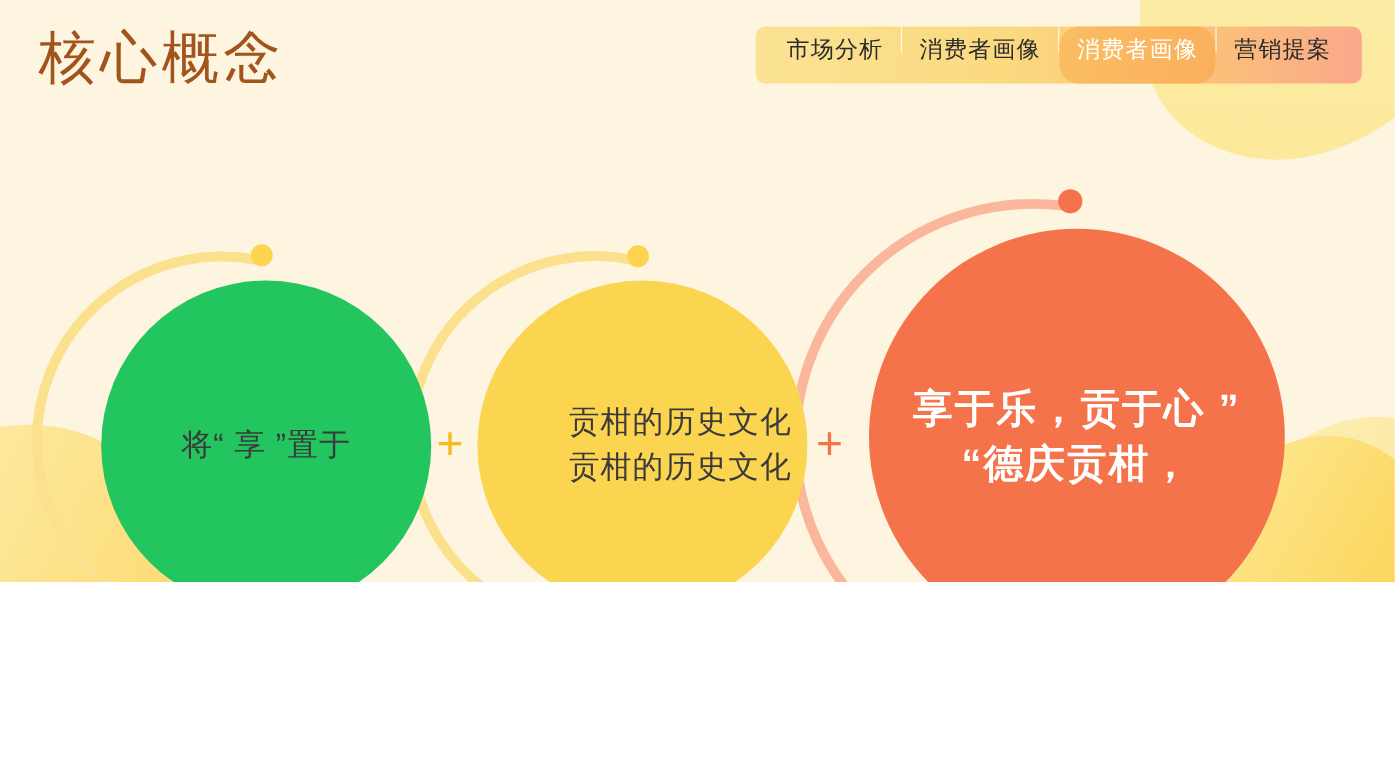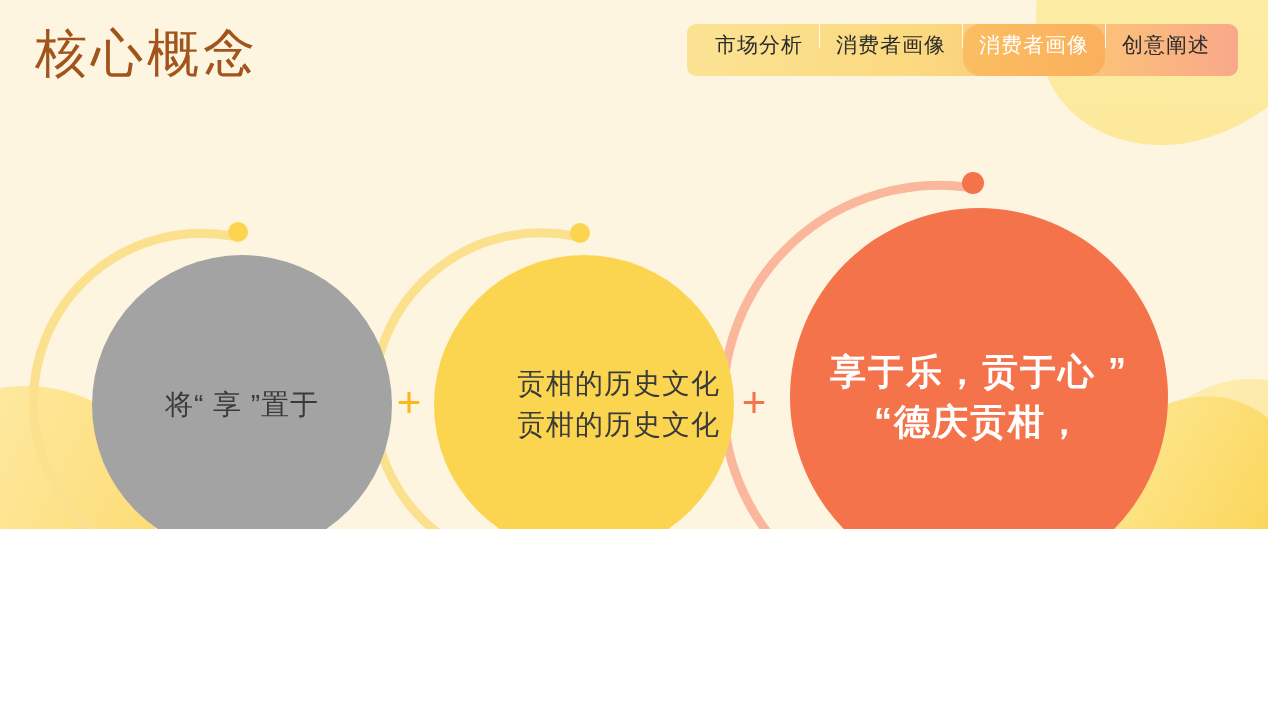--- a/index.html
+++ b/index.html
@@ -138,21 +138,21 @@
   .circle {
     position: absolute;
     border-radius: 50%;
     display: flex;
     align-items: center;
     justify-content: center;
     text-align: center;
   }
   .circle-1 {
     left: 92px;  top: 255px;  width: 300px; height: 300px;
-    background: #a3a3a3;
+    background: #22c55e;
   }
   .circle-2 {
     left: 434px; top: 255px;  width: 300px; height: 300px;
     background: #FBD450;
     justify-content: flex-end;
   }
   .circle-3 {
     left: 790px; top: 208px;  width: 378px; height: 378px;
     background: #F4734B;
   }
@@ -195,21 +195,21 @@
 
   <div class="page-title">核心概念</div>
 
   <div class="nav-pill">
     <div class="nav-item">市场分析</div>
     <div class="nav-sep"></div>
     <div class="nav-item">消费者画像</div>
     <div class="nav-sep"></div>
     <div class="nav-item active">消费者画像</div>
     <div class="nav-sep"></div>
-    <div class="nav-item">创意阐述</div>
+    <div class="nav-item">营销提案</div>
   </div>
 
   <div class="diagram">
 
     <svg class="svg-deco" viewBox="0 0 1268 713">
 
       <path d="M 232 236 A 168 168 0 1 0 243 564" fill="none" stroke="#FBE08D" stroke-width="9" stroke-linecap="round"></path>
       <circle cx="238" cy="232" r="10" fill="#FCD44F"></circle>
       <circle cx="238" cy="569" r="10" fill="#FCD44F"></circle>
 

